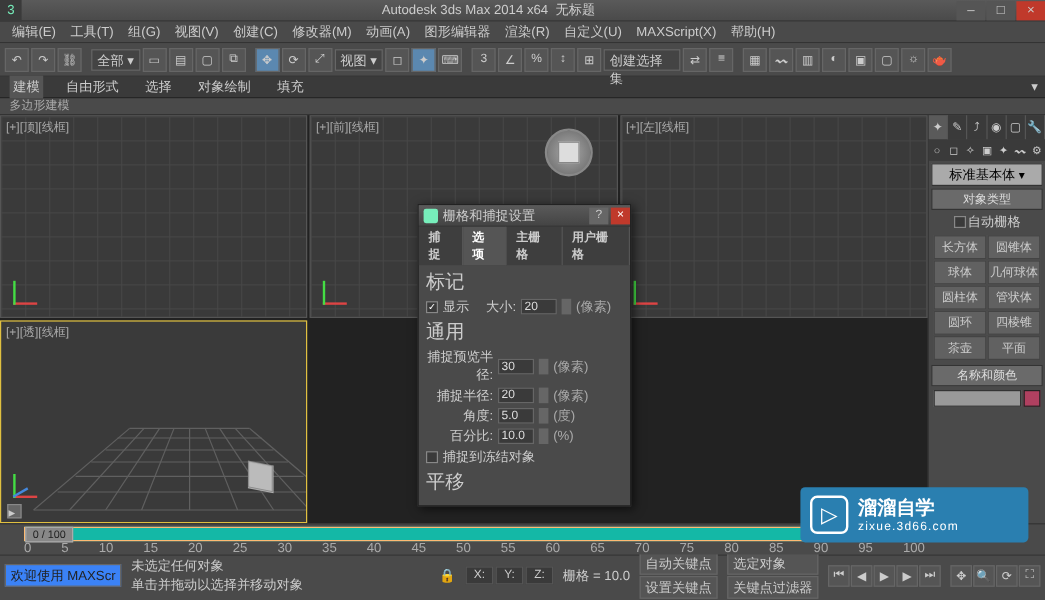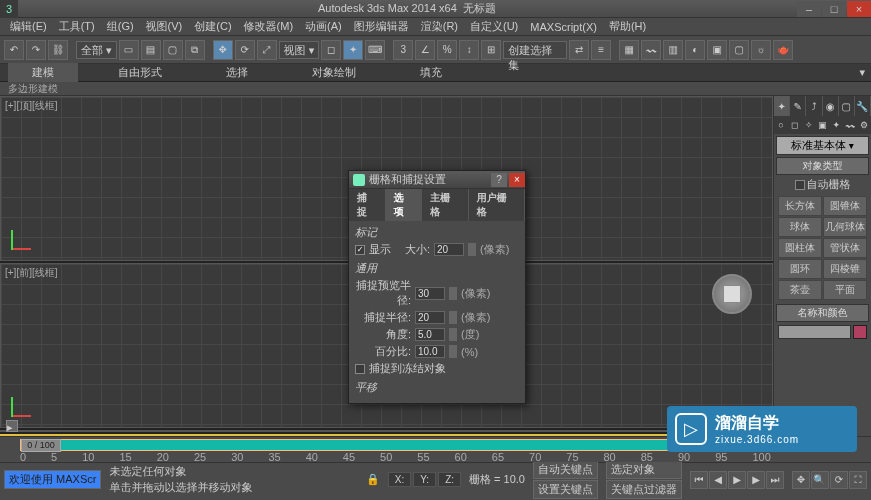--- a/index.html
+++ b/index.html
@@ -11,25 +11,25 @@
 .title-bar .win-btns span { width: 24px; height: 16px; display: flex; align-items: center; justify-content: center; margin-left: 1px; }
 .win-min { background: #555; } .win-max { background: #555; } .win-close { background: #c0392b; }
 .menu-bar { height: 18px; background: #4a4a4a; display: flex; align-items: center; padding-left: 4px; border-bottom: 1px solid #333; }
 .menu-bar span { padding: 0 6px; color: #ccc; cursor: pointer; }
 .toolbar { height: 28px; background: #4a4a4a; display: flex; align-items: center; padding: 2px 4px; border-bottom: 1px solid #333; gap: 2px; }
 .toolbar .btn { width: 20px; height: 20px; background: #555; border: 1px solid #666; display: flex; align-items: center; justify-content: center; font-size: 10px; }
 .toolbar .sep { width: 4px; }
 .toolbar .combo { background: #444; border: 1px solid #666; padding: 1px 4px; color: #ccc; height: 18px; }
 .toolbar .btn.hl { background: #5b88b0; }
 .ribbon { height: 18px; background: #3a3a3a; display: flex; align-items: center; padding-left: 8px; gap: 16px; border-bottom: 1px solid #222; }
-.ribbon span { color: #ccc; padding: 2px 24px; }
+.ribbon span { color: #ccc; padding: 2px 3px; }
 .ribbon span.active { background: #555; }
 .subribbon { height: 14px; background: #4a4a4a; border-bottom: 1px solid #333; padding-left: 8px; color: #aaa; font-size: 10px; line-height: 14px; }
 .workspace { display: flex; height: 340px; }
-.viewports { flex: 1; display: grid; grid-template-columns: 1fr; grid-template-rows: 1fr 1fr; gap: 2px; background: #222; position: relative; }
+.viewports { flex: 1; display: grid; grid-template-columns: 1fr 1fr 1fr; grid-template-rows: 1fr 1fr; gap: 2px; background: #222; position: relative; }
 .viewport { background: #3a3a3a; border: 1px solid #555; position: relative; overflow: hidden; }
 .viewport.active { border: 1px solid #e0c040; }
 .vp-label { position: absolute; top: 2px; left: 4px; color: #aaa; font-size: 10px; }
 .grid-lines { position: absolute; inset: 0; background-image: linear-gradient(#474747 1px, transparent 1px), linear-gradient(90deg, #474747 1px, transparent 1px); background-size: 20px 20px; }
 .axis { position: absolute; bottom: 10px; left: 10px; width: 30px; height: 30px; }
 .axis .x { position: absolute; bottom: 0; left: 0; width: 20px; height: 2px; background: #d44; }
 .axis .y { position: absolute; bottom: 0; left: 0; width: 2px; height: 20px; background: #4d4; }
 .axis .z { position: absolute; bottom: 0; left: 0; width: 14px; height: 2px; background: #48d; transform: rotate(-30deg); transform-origin: left; }
 .viewcube { position: absolute; top: 10px; right: 20px; left: auto; width: 40px; height: 40px; border: 2px solid #888; border-radius: 50%; background: radial-gradient(#aaa,#666); display: flex; align-items: center; justify-content: center; }
 .viewcube-inner { width: 18px; height: 18px; background: #ddd; border: 1px solid #888; }
@@ -63,21 +63,21 @@
 .dlg-title { height: 18px; background: linear-gradient(#5a5a5a,#444); display: flex; align-items: center; padding-left: 4px; border-bottom: 1px solid #333; }
 .dlg-title .icon { width: 12px; height: 12px; background: #7eb; border-radius: 2px; margin-right: 4px; }
 .dlg-title .t { flex: 1; font-size: 11px; }
 .dlg-title .x { width: 16px; height: 14px; background: #c0392b; text-align: center; color: #fff; font-size: 10px; line-height: 14px; margin-left: 2px; }
 .dlg-title .q { width: 16px; height: 14px; background: #666; text-align: center; font-size: 10px; line-height: 14px; }
 .dlg-tabs { display: flex; background: #3e3e3e; font-weight: bold; }
 .dlg-tabs span { padding: 2px 8px; font-size: 10px; border-right: 1px solid #555; }
 .dlg-tabs span.active { background: #555; color: #fff; }
 .dlg-body { padding: 4px 6px; }
 .dlg-group { margin-bottom: 4px; }
-.dlg-group-label { font-size: 11px; color: #ccc; margin-bottom: 2px; font-style: italic; }
+.dlg-group-label { font-size: 16px; color: #ccc; margin-bottom: 2px; }
 .dlg-row { display: flex; align-items: center; gap: 4px; margin-bottom: 2px; font-size: 10px; }
 .dlg-row .lbl { width: 56px; text-align: right; }
 .dlg-row .num { width: 30px; background: #3a3a3a; border: 1px solid #666; padding: 0 2px; color: #ddd; font-size: 10px; height: 13px; }
 .dlg-row .spin { width: 8px; height: 13px; background: #666; font-size: 7px; display: flex; flex-direction: column; }
 .dlg-row .unit { color: #aaa; }
 .chk { width: 10px; height: 10px; border: 1px solid #888; background: #3a3a3a; display: inline-flex; align-items: center; justify-content: center; font-size: 8px; }
 .chk.on::after { content: "✓"; color: #fff; }
 
 .watermark { position: absolute; right: 14px; bottom: 48px; width: 190px; height: 46px; background: #2a7fb0; border-radius: 4px; display: flex; align-items: center; padding: 4px 8px; gap: 8px; z-index: 50; }
 .watermark .logo { width: 32px; height: 32px; border: 2px solid #fff; border-radius: 6px; display: flex; align-items: center; justify-content: center; color: #fff; font-size: 18px; }

